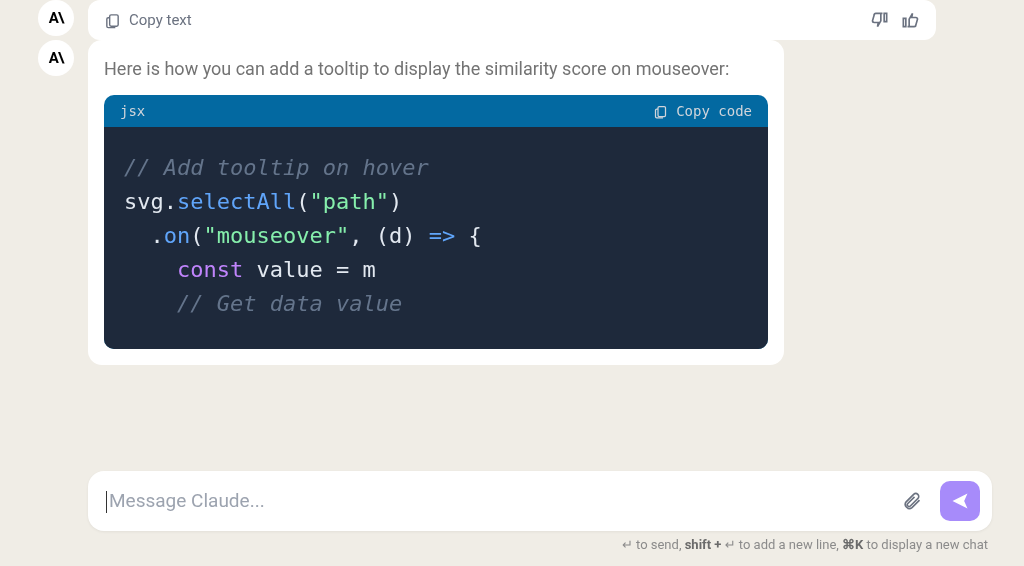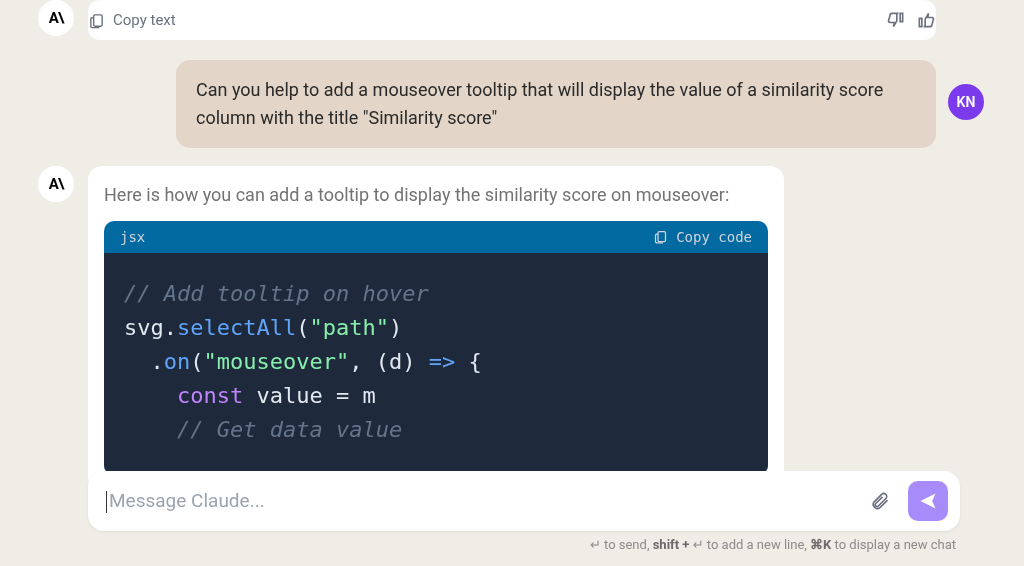--- a/index.html
+++ b/index.html
@@ -46,21 +46,21 @@
     .assistant-block {
       background: #fff;
       border-radius: 12px;
       width: 100%;
       position: relative;
     }
     .copy-header {
       display: flex;
       align-items: center;
       justify-content: space-between;
-      padding: 10px 0;
+      padding: 10px 16px;
     }
     .copy-text-btn {
       display: flex;
       align-items: center;
       gap: 8px;
       color: #6b7280;
       font-size: 15px;
       cursor: pointer;
     }
     .feedback-btns {
@@ -147,21 +147,21 @@
     .string { color: #86efac; }
     .arrow { color: #60a5fa; }
     .keyword { color: #c084fc; }
     .punct { color: #e2e8f0; }
     .dot { color: #e2e8f0; }
 
     .input-area {
       position: absolute;
       bottom: 14px;
       left: 88px;
-      right: 64px;
+      right: 32px;
     }
     .input-box {
       background: #fff;
       border-radius: 16px;
       padding: 10px 12px 10px 18px;
       display: flex;
       align-items: center;
       box-shadow: 0 1px 3px rgba(0,0,0,0.06);
     }
     .input-placeholder {
@@ -232,24 +232,20 @@
               <path d="M17 14V4h3v10h-3zm-2-10H7a2 2 0 0 0-2 2l-2 7a2 2 0 0 0 2 2h5l-1 5 4-7V4z"></path>
             </svg>
           <svg width="20" height="20" viewBox="0 0 24 24" fill="none" stroke="currentColor" stroke-width="2">
               <path d="M7 10v10H4V10h3zm2 10h8a2 2 0 0 0 2-2l2-7a2 2 0 0 0-2-2h-5l1-5-4 7v9z"></path>
             </svg>
         </div>
       </div>
     </div>
   </div>
 
-  <div class="user-row">
-    <div class="user-bubble">Can you help to add a mouseover tooltip that will display the value of a similarity score column with the title "Similarity score"</div>
-    <div class="user-avatar">KN</div>
-  </div>
 
   <div class="assistant-row" style="position:relative;">
     <div class="assistant-reply">
       <div class="reply-text">Here is how you can add a tooltip to display the similarity score on mouseover:</div>
       <div class="code-block">
         <div class="code-header">
           <span>jsx</span>
           <div class="copy-code-btn">
             <svg width="15" height="15" viewBox="0 0 24 24" fill="none" stroke="currentColor" stroke-width="2">
                 <rect x="8" y="4" width="12" height="16" rx="2"></rect>

